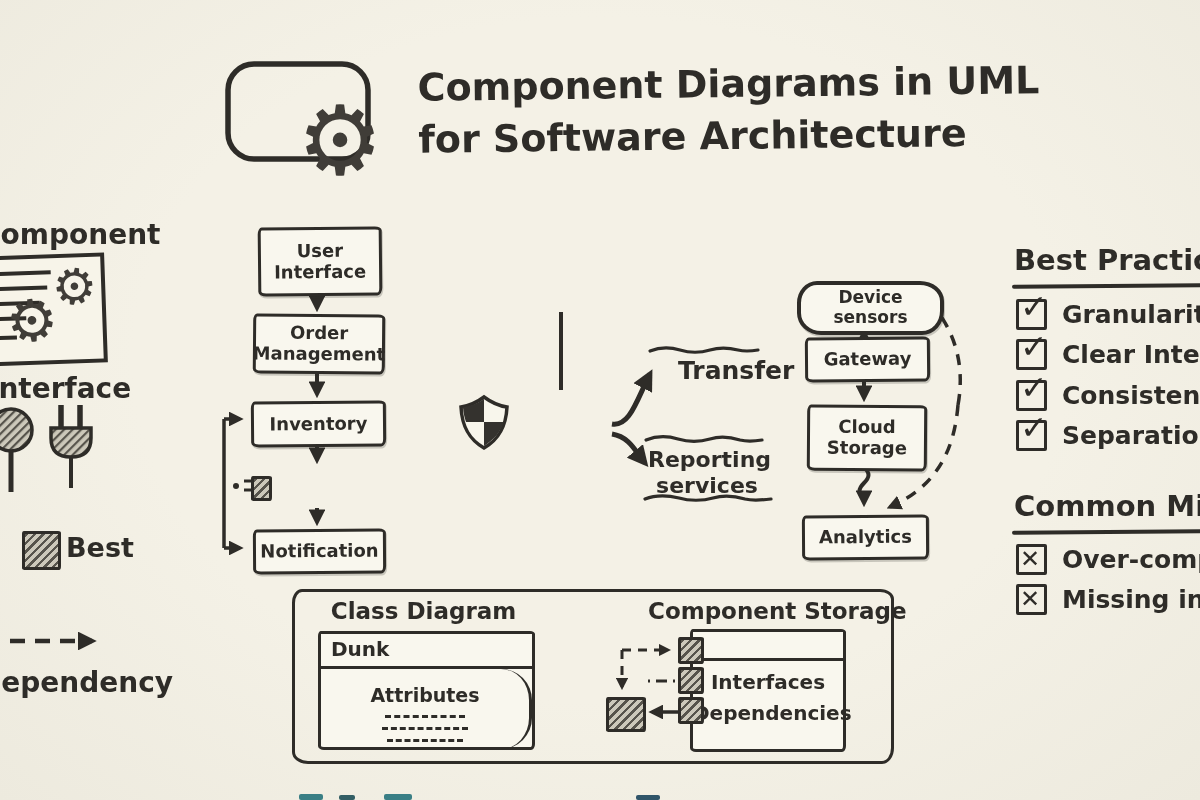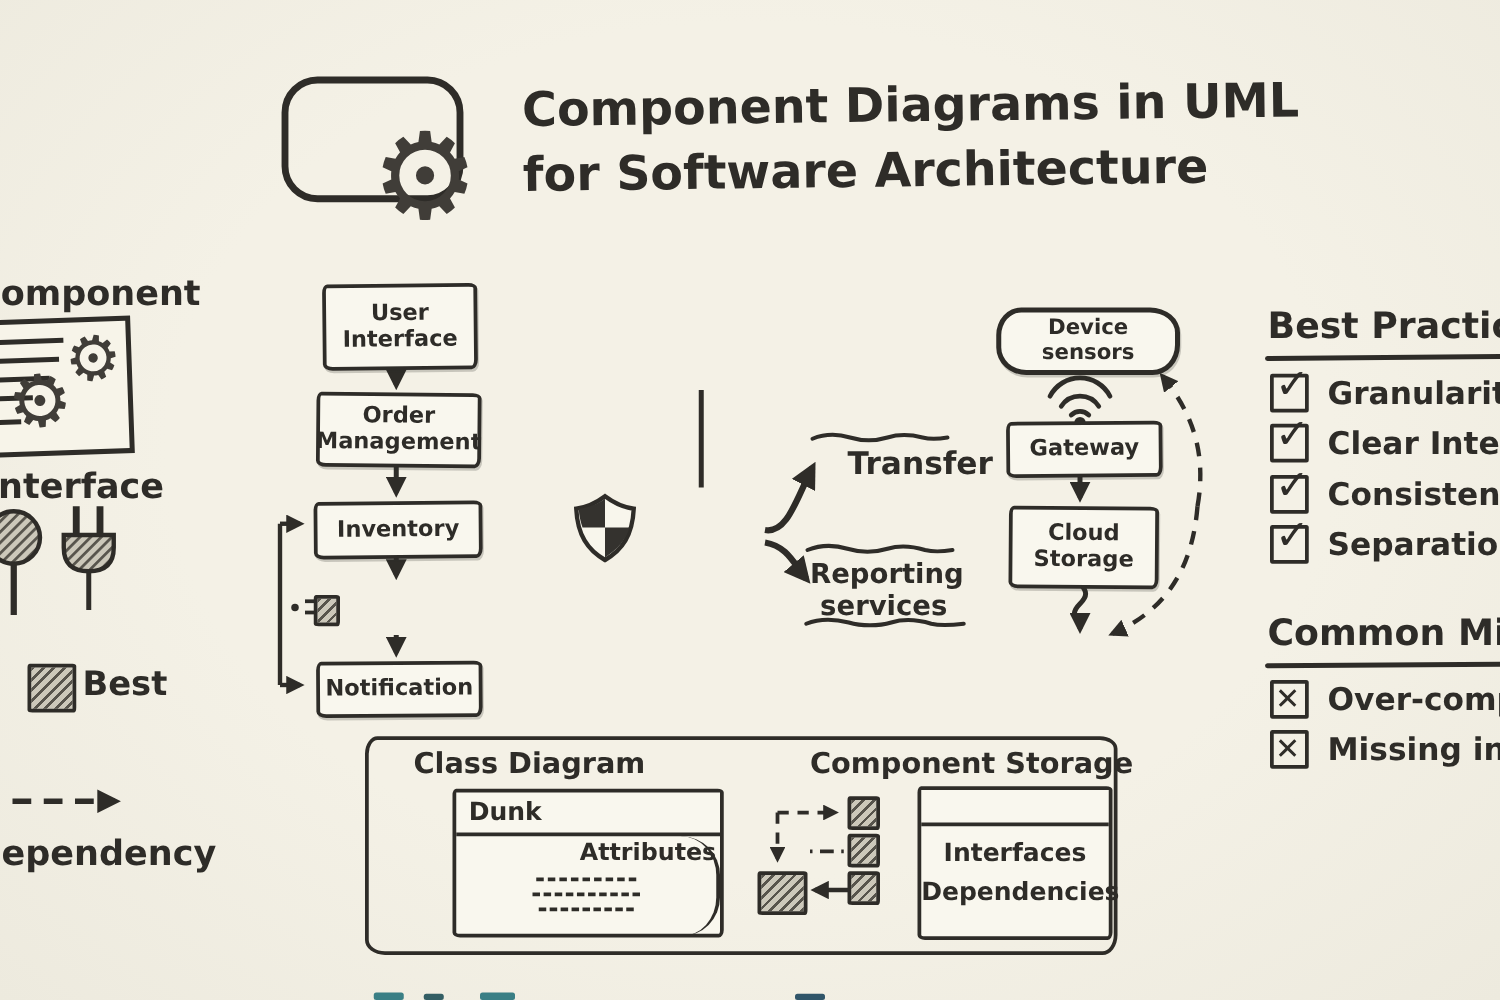--- a/index.html
+++ b/index.html
@@ -11,45 +11,45 @@
   }
   svg{position:absolute; left:0; top:0; pointer-events:none;}
   .t{position:absolute; font-weight:bold; color:#2e2c28; white-space:nowrap;}
   .box{
     position:absolute; border:3px solid #2e2c28; background:#f9f7ee;
     display:flex; align-items:center; justify-content:center; text-align:center;
     font-weight:bold; color:#2e2c28; z-index:2; line-height:1.15;
     border-radius:4px 7px 5px 8px / 7px 4px 8px 5px;
     box-shadow:1px 2px 0 rgba(46,44,40,.22);
   }
-  .pill{border-radius:20px 24px 22px 24px / 22px 20px 24px 22px; border-width:4px;}
+  .pill{border-radius:20px 24px 22px 24px / 22px 20px 24px 22px; border-width:4px;margin-top:35px;}
   .hatch{
     position:absolute; border:3px solid #2e2c28; z-index:3;
     background:repeating-linear-gradient(135deg,#57544c 0 2.2px,#ccc8ba 2.2px 6px);
     border-radius:2px 3px 2px 4px / 3px 2px 4px 2px;
   }
   .glyph{position:absolute; color:#403d38; line-height:1; z-index:2;}
   .uline{position:absolute; height:3.5px; background:#2e2c28; z-index:2; border-radius:2px;}
   .row{position:absolute; display:flex; align-items:center; gap:15px; z-index:2;}
   .chk,.xbx{
     position:relative; width:25px; height:25px; flex:0 0 25px;
     border:3.5px solid #2e2c28; border-radius:2px; background:transparent;
   }
   .chk .mark{position:absolute; left:1px; top:-15px; font-size:33px; font-weight:bold; color:#2e2c28;}
   .xbx .mark{position:absolute; left:1px; top:-2px; font-size:24px; font-weight:bold; color:#2e2c28;}
   .rowlabel{font-size:25px; font-weight:bold; white-space:nowrap;}
   .heading{font-size:29px;}
   .cmp{position:absolute; border:3.5px solid #2e2c28; background:transparent; z-index:1;
        border-radius:10px 14px 12px 16px / 14px 10px 16px 12px;}
   .ctable{position:absolute; border:3px solid #2e2c28; background:#f9f7ee; z-index:2;
-          border-radius:3px 5px 4px 6px / 5px 3px 6px 4px;margin-left:44px;}
+          border-radius:3px 5px 4px 6px / 5px 3px 6px 4px;}
   .ctable .chead{height:29px; border-bottom:3px solid #2e2c28; font-weight:bold;
           font-size:20px; padding:3px 0 0 10px;}
   .ccols{display:flex; height:80px;}
-  .ccol{flex:1; padding-top:2px; text-align:right;border-radius:31px;}
+  .ccol{flex:1; padding-top:15px; text-align:center;border-radius:31px;}
   .ccol.first{border-right:3px solid #2e2c28;}
   .colhead{font-weight:bold; font-size:19px;}
   .dash{border-top:3.5px dashed #2e2c28; margin:9px auto 0;}
   .speck{position:absolute; z-index:4; border-radius:2px; opacity:.85;}
 </style>
 </head>
 <body>
 
 <div class="canvas">
 
@@ -192,20 +192,23 @@
 
   <div class="box pill" style="left:797px; top:246px; width:139px; height:46px; font-size:17px;">
     <span>Device sensors</span>
   </div>
   <div class="box" style="left:805px; top:337px; width:119px; height:39px; font-size:18px; transform:rotate(-0.5deg);">
     <span>Gateway</span>
   </div>
   <div class="box" style="left:807px; top:405px; width:114px; height:60px; font-size:18px; transform:rotate(0.4deg);">
     <span>Cloud Storage</span>
   </div>
+  <div class="box" style="left:802px; top:515px; width:121px; height:39px; font-size:18px; transform:rotate(-0.4deg);">
+    <span>Analytics</span>
+  </div>
 
   <div class="t heading" style="left:1014px; top:243px;">Best Practices</div>
   <div class="uline" style="left:1012px; top:284px; width:195px; transform:rotate(-0.5deg);"></div>
 
   <div class="row" style="left:1016px; top:299px;">
     <span class="chk">
         <span class="mark">✓</span>
       </span>
     <span class="rowlabel">Granularity</span>
   </div>

